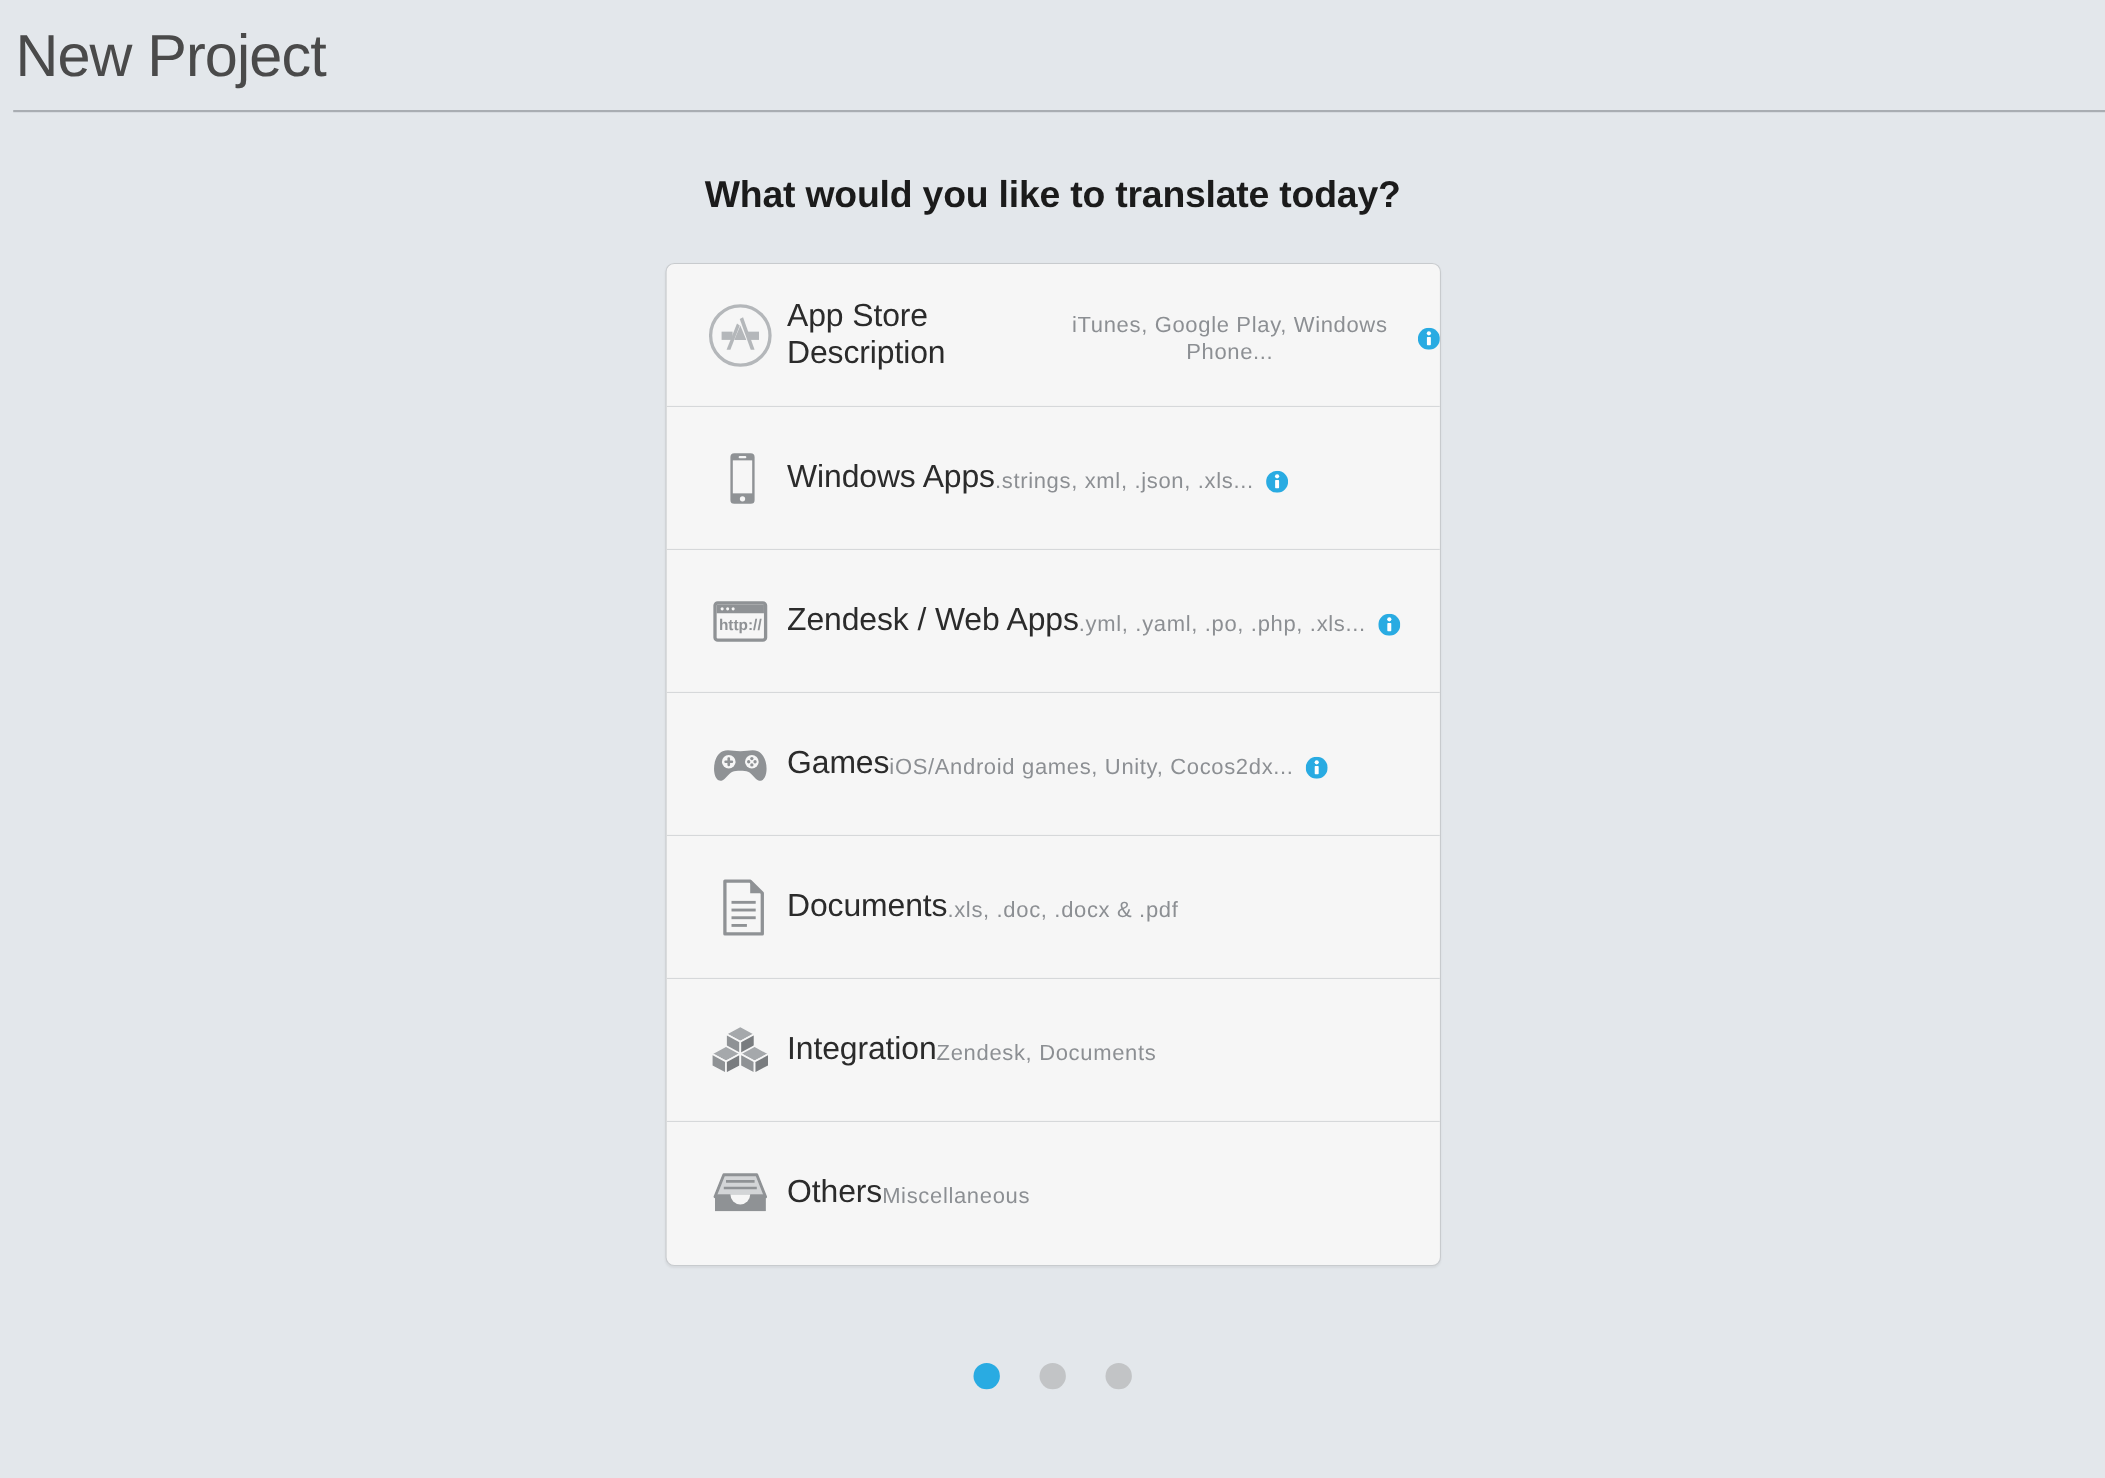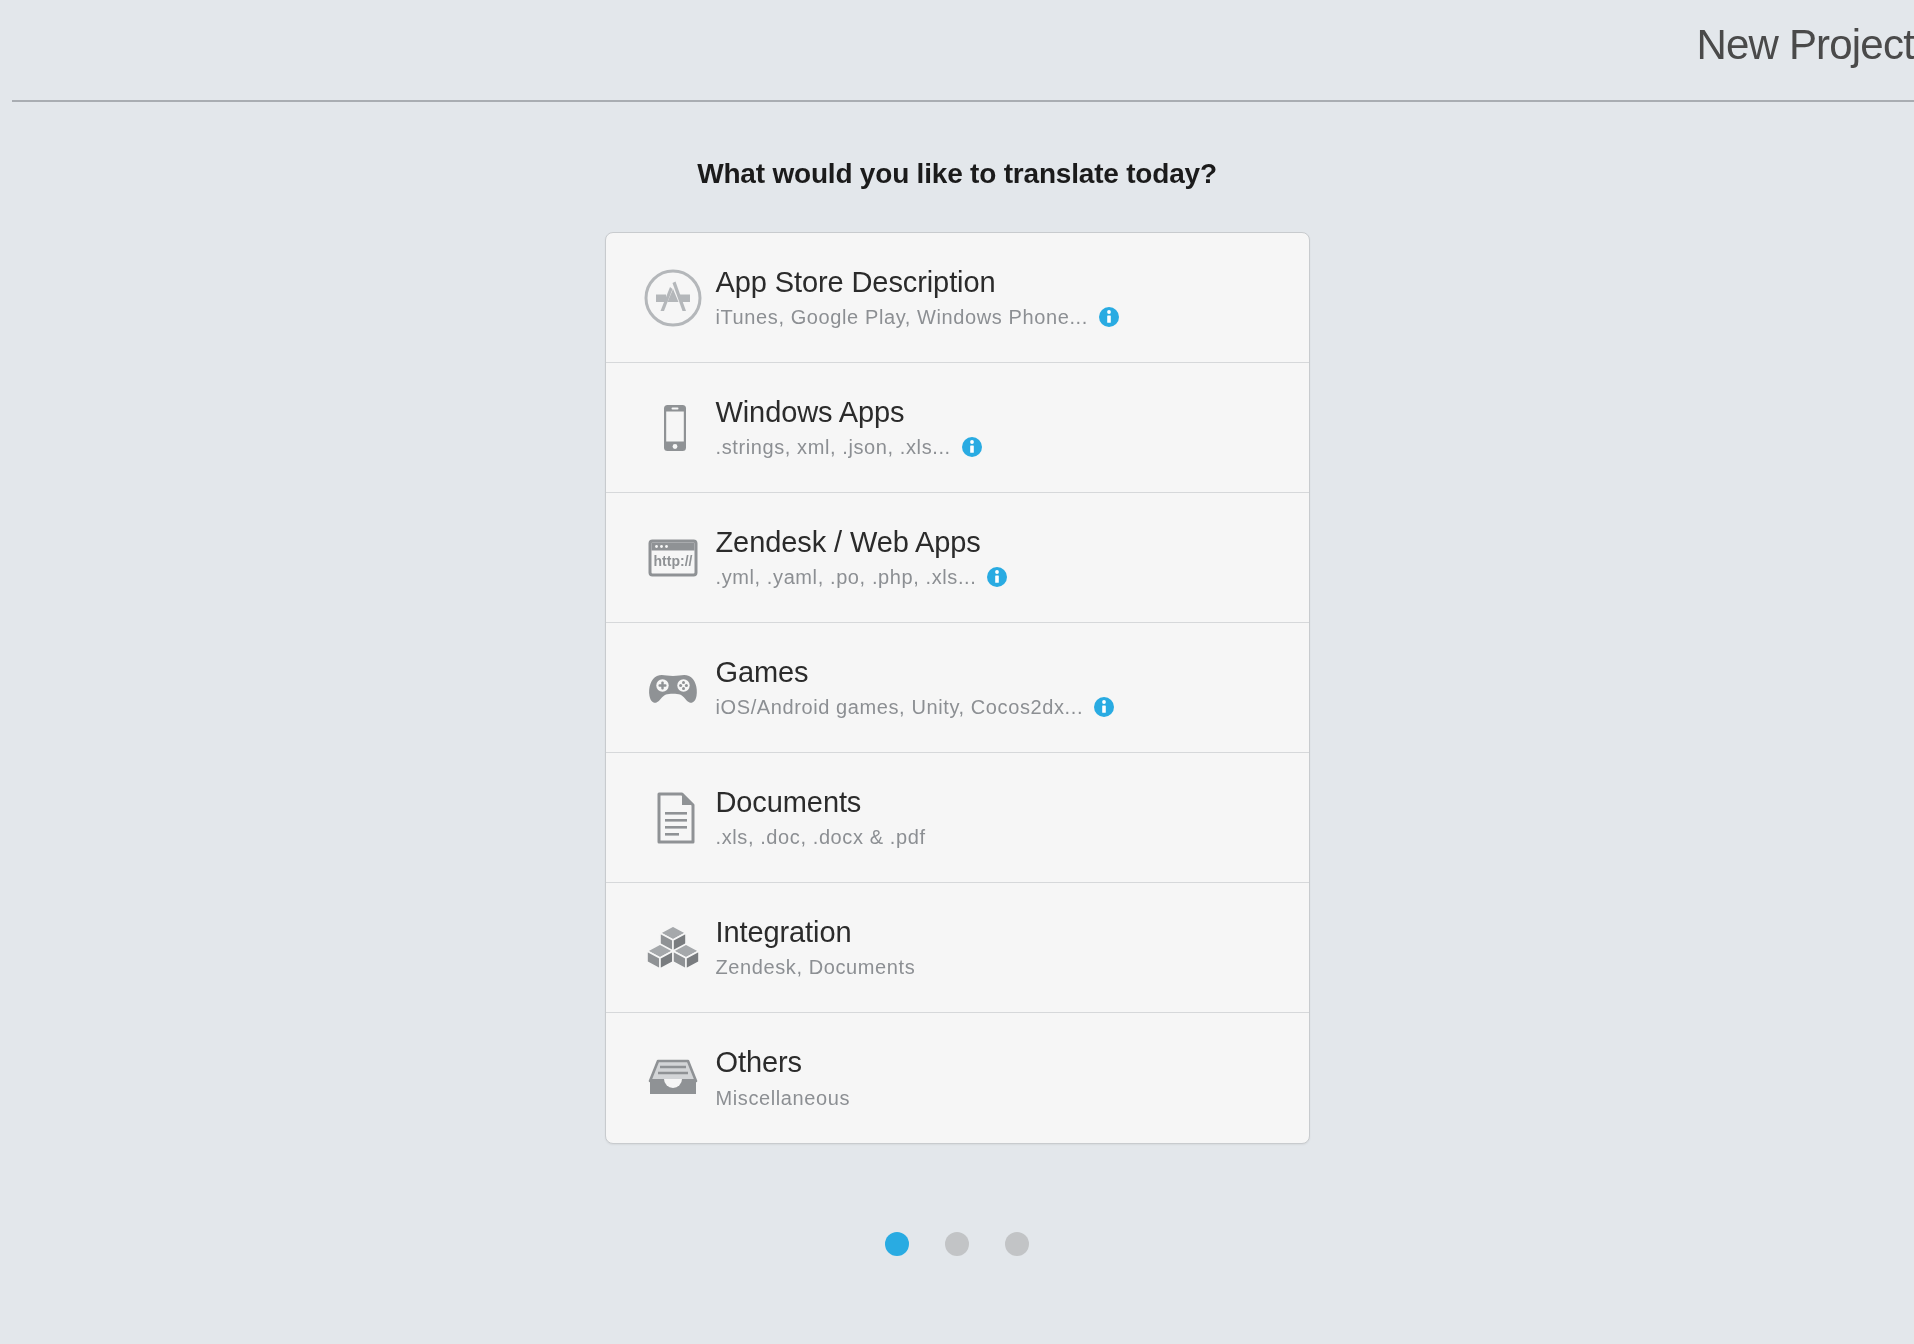--- a/index.html
+++ b/index.html
@@ -16,44 +16,43 @@
     overflow: hidden;
   }
 
   
   .page-header {
     padding: 22px 0 0 14px;
     height: 100px;
     box-sizing: border-box;
   }
   .page-title {
-    font-size: 42px;
+    font-size: 54px;
     font-weight: 400;
     color: #4a4a4a;
     letter-spacing: -0.8px;
     line-height: 1.1;
     margin: 0;
-    text-align: right;
   }
   .header-divider {
     height: 2px;
     background: #a9adb2;
     margin: 0 0 0 12px;
     width: calc(100% - 12px);
   }
 
   
   .main {
     padding-top: 56px;
     display: flex;
     flex-direction: column;
     align-items: center;
   }
   .main-question {
-    font-size: 28px;
+    font-size: 34px;
     font-weight: 700;
     color: #1b1b1b;
     letter-spacing: -0.2px;
     margin: 0 0 42px 0;
     text-align: center;
   }
 
   
   .option-card {
     width: 703px;
@@ -79,21 +78,21 @@
     width: 74px;
     min-width: 74px;
     height: 74px;
     display: flex;
     align-items: center;
     justify-content: flex-end;
     margin-right: 12px;
   }
   .option-text {
     display: flex;
-    flex-direction: column;
+    flex-direction: row;
     justify-content: center;
   }
   .option-title {
     font-size: 29px;
     color: #2b2b2b;
     line-height: 1.15;
     letter-spacing: -0.1px;
     font-weight: 400;
   }
   .option-sub-line {

